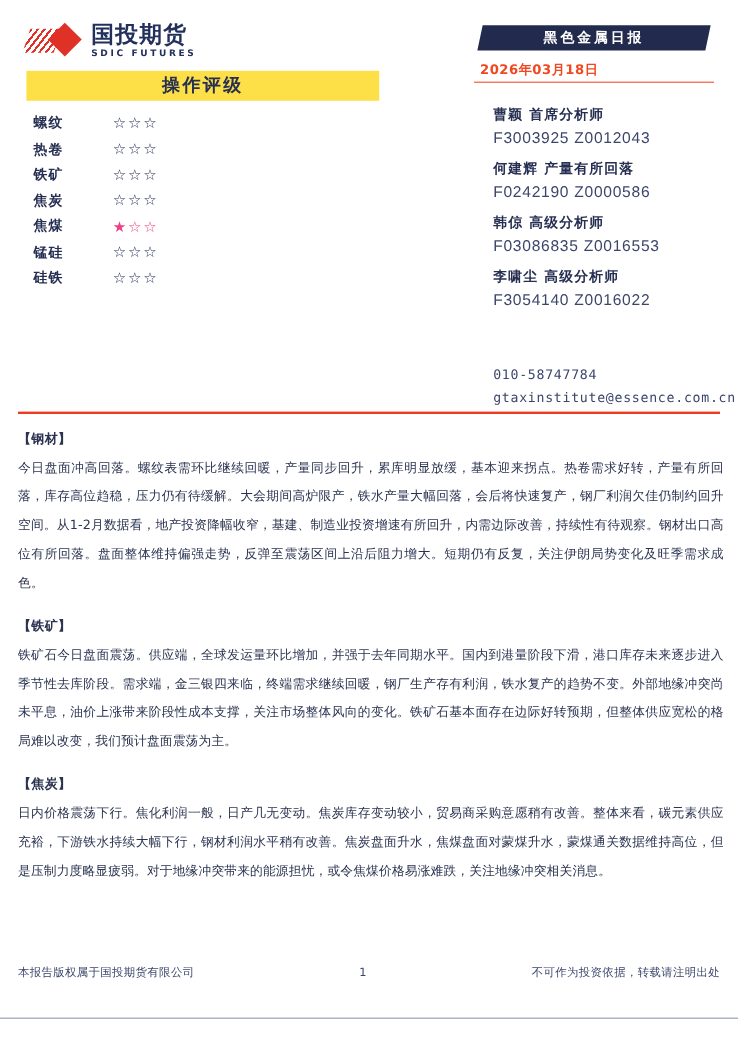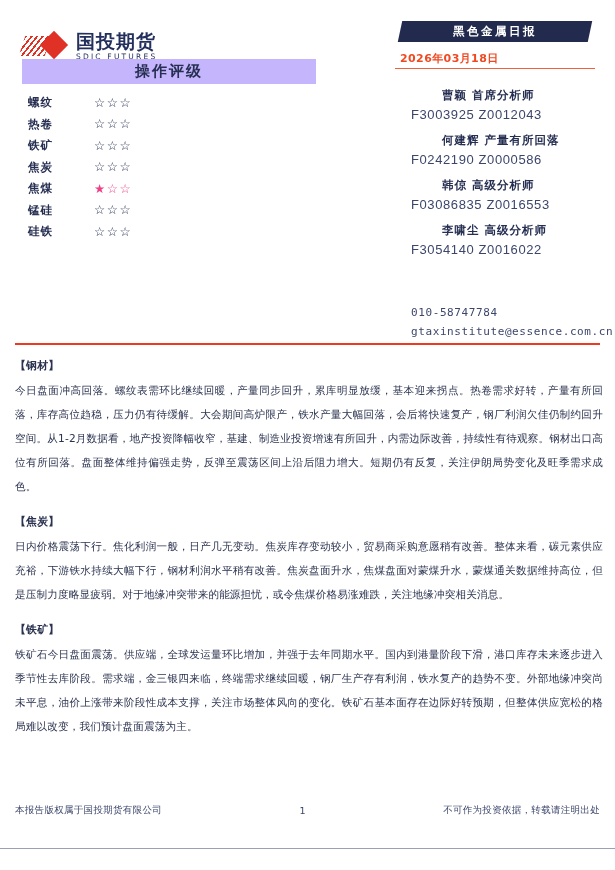--- a/index.html
+++ b/index.html
@@ -28,21 +28,21 @@
     position: absolute;
     top: 0; left: 0;
     width: 615px;
     height: 345px;
   }
 
   
   .logo-wrap {
     position: absolute;
     left: 22px;
-    top: 29px;
+    top: 17px;
     display: flex;
     align-items: center;
     height: 34px;
   }
   .logo-mark {
     position: relative;
     width: 48px;
     height: 28px;
     margin-right: 6px;
   }
@@ -72,35 +72,35 @@
   }
   .logo-cn {
     font-size: 19px;
     font-weight: bold;
     letter-spacing: 1px;
     color: #23305c;
     font-family: "DejaVu Sans", "Liberation Sans", sans-serif;
   }
   .logo-en {
     font-size: 7.5px;
-    font-weight: normal;
+    font-weight: bold;
     letter-spacing: 2.2px;
     color: #23305c;
     margin-top: 2px;
     font-family: "DejaVu Sans", "Liberation Sans", sans-serif;
   }
 
   
   .rating-title-band {
     position: absolute;
     left: 22px;
     top: 59px;
     width: 294px;
     height: 25px;
-    background: #c4b5fd;
+    background: #fde047;
   }
   .rating-title-band span {
     position: absolute;
     left: 0; right: 0;
     top: 3px;
     text-align: center;
     font-size: 15px;
     font-weight: bold;
     color: #262f52;
     letter-spacing: 2px;
@@ -189,21 +189,20 @@
     width: 200px;
   }
   .analyst-block { margin-bottom: 7px; }
   .analyst-name {
     font-size: 11.5px;
     font-weight: bold;
     color: #262f52;
     letter-spacing: 1px;
     line-height: 19px;
     font-family: "DejaVu Sans", "Liberation Sans", sans-serif;
-    margin-left: 31px;
   }
   .analyst-code {
     font-size: 13px;
     color: #3c466b;
     letter-spacing: 0.6px;
     line-height: 19px;
     font-family: "Liberation Sans", sans-serif;
   }
   .contact {
     position: absolute;
@@ -366,27 +365,27 @@
   </div>
 
   <div class="content">
 
     <div class="section">
       <div class="section-heading">【钢材】</div>
       <div class="section-body">今日盘面冲高回落。螺纹表需环比继续回暖，产量同步回升，累库明显放缓，基本迎来拐点。热卷需求好转，产量有所回落，库存高位趋稳，压力仍有待缓解。大会期间高炉限产，铁水产量大幅回落，会后将快速复产，钢厂利润欠佳仍制约回升空间。从1-2月数据看，地产投资降幅收窄，基建、制造业投资增速有所回升，内需边际改善，持续性有待观察。钢材出口高位有所回落。盘面整体维持偏强走势，反弹至震荡区间上沿后阻力增大。短期仍有反复，关注伊朗局势变化及旺季需求成色。</div>
     </div>
 
     <div class="section">
+      <div class="section-heading">【铁矿】</div>
+      <div class="section-body">铁矿石今日盘面震荡。供应端，全球发运量环比增加，并强于去年同期水平。国内到港量阶段下滑，港口库存未来逐步进入季节性去库阶段。需求端，金三银四来临，终端需求继续回暖，钢厂生产存有利润，铁水复产的趋势不变。外部地缘冲突尚未平息，油价上涨带来阶段性成本支撑，关注市场整体风向的变化。铁矿石基本面存在边际好转预期，但整体供应宽松的格局难以改变，我们预计盘面震荡为主。</div>
+    </div>
+
+    <div class="section">
       <div class="section-heading">【焦炭】</div>
       <div class="section-body">日内价格震荡下行。焦化利润一般，日产几无变动。焦炭库存变动较小，贸易商采购意愿稍有改善。整体来看，碳元素供应充裕，下游铁水持续大幅下行，钢材利润水平稍有改善。焦炭盘面升水，焦煤盘面对蒙煤升水，蒙煤通关数据维持高位，但是压制力度略显疲弱。对于地缘冲突带来的能源担忧，或令焦煤价格易涨难跌，关注地缘冲突相关消息。</div>
-    </div>
-
-    <div class="section">
-      <div class="section-heading">【铁矿】</div>
-      <div class="section-body">铁矿石今日盘面震荡。供应端，全球发运量环比增加，并强于去年同期水平。国内到港量阶段下滑，港口库存未来逐步进入季节性去库阶段。需求端，金三银四来临，终端需求继续回暖，钢厂生产存有利润，铁水复产的趋势不变。外部地缘冲突尚未平息，油价上涨带来阶段性成本支撑，关注市场整体风向的变化。铁矿石基本面存在边际好转预期，但整体供应宽松的格局难以改变，我们预计盘面震荡为主。</div>
     </div>
 
   </div>
 
   <div class="footer">
     <div class="footer-left">本报告版权属于国投期货有限公司</div>
     <div class="footer-center">1</div>
     <div class="footer-right">不可作为投资依据，转载请注明出处</div>
   </div>
   <div class="footer-rule"></div>

